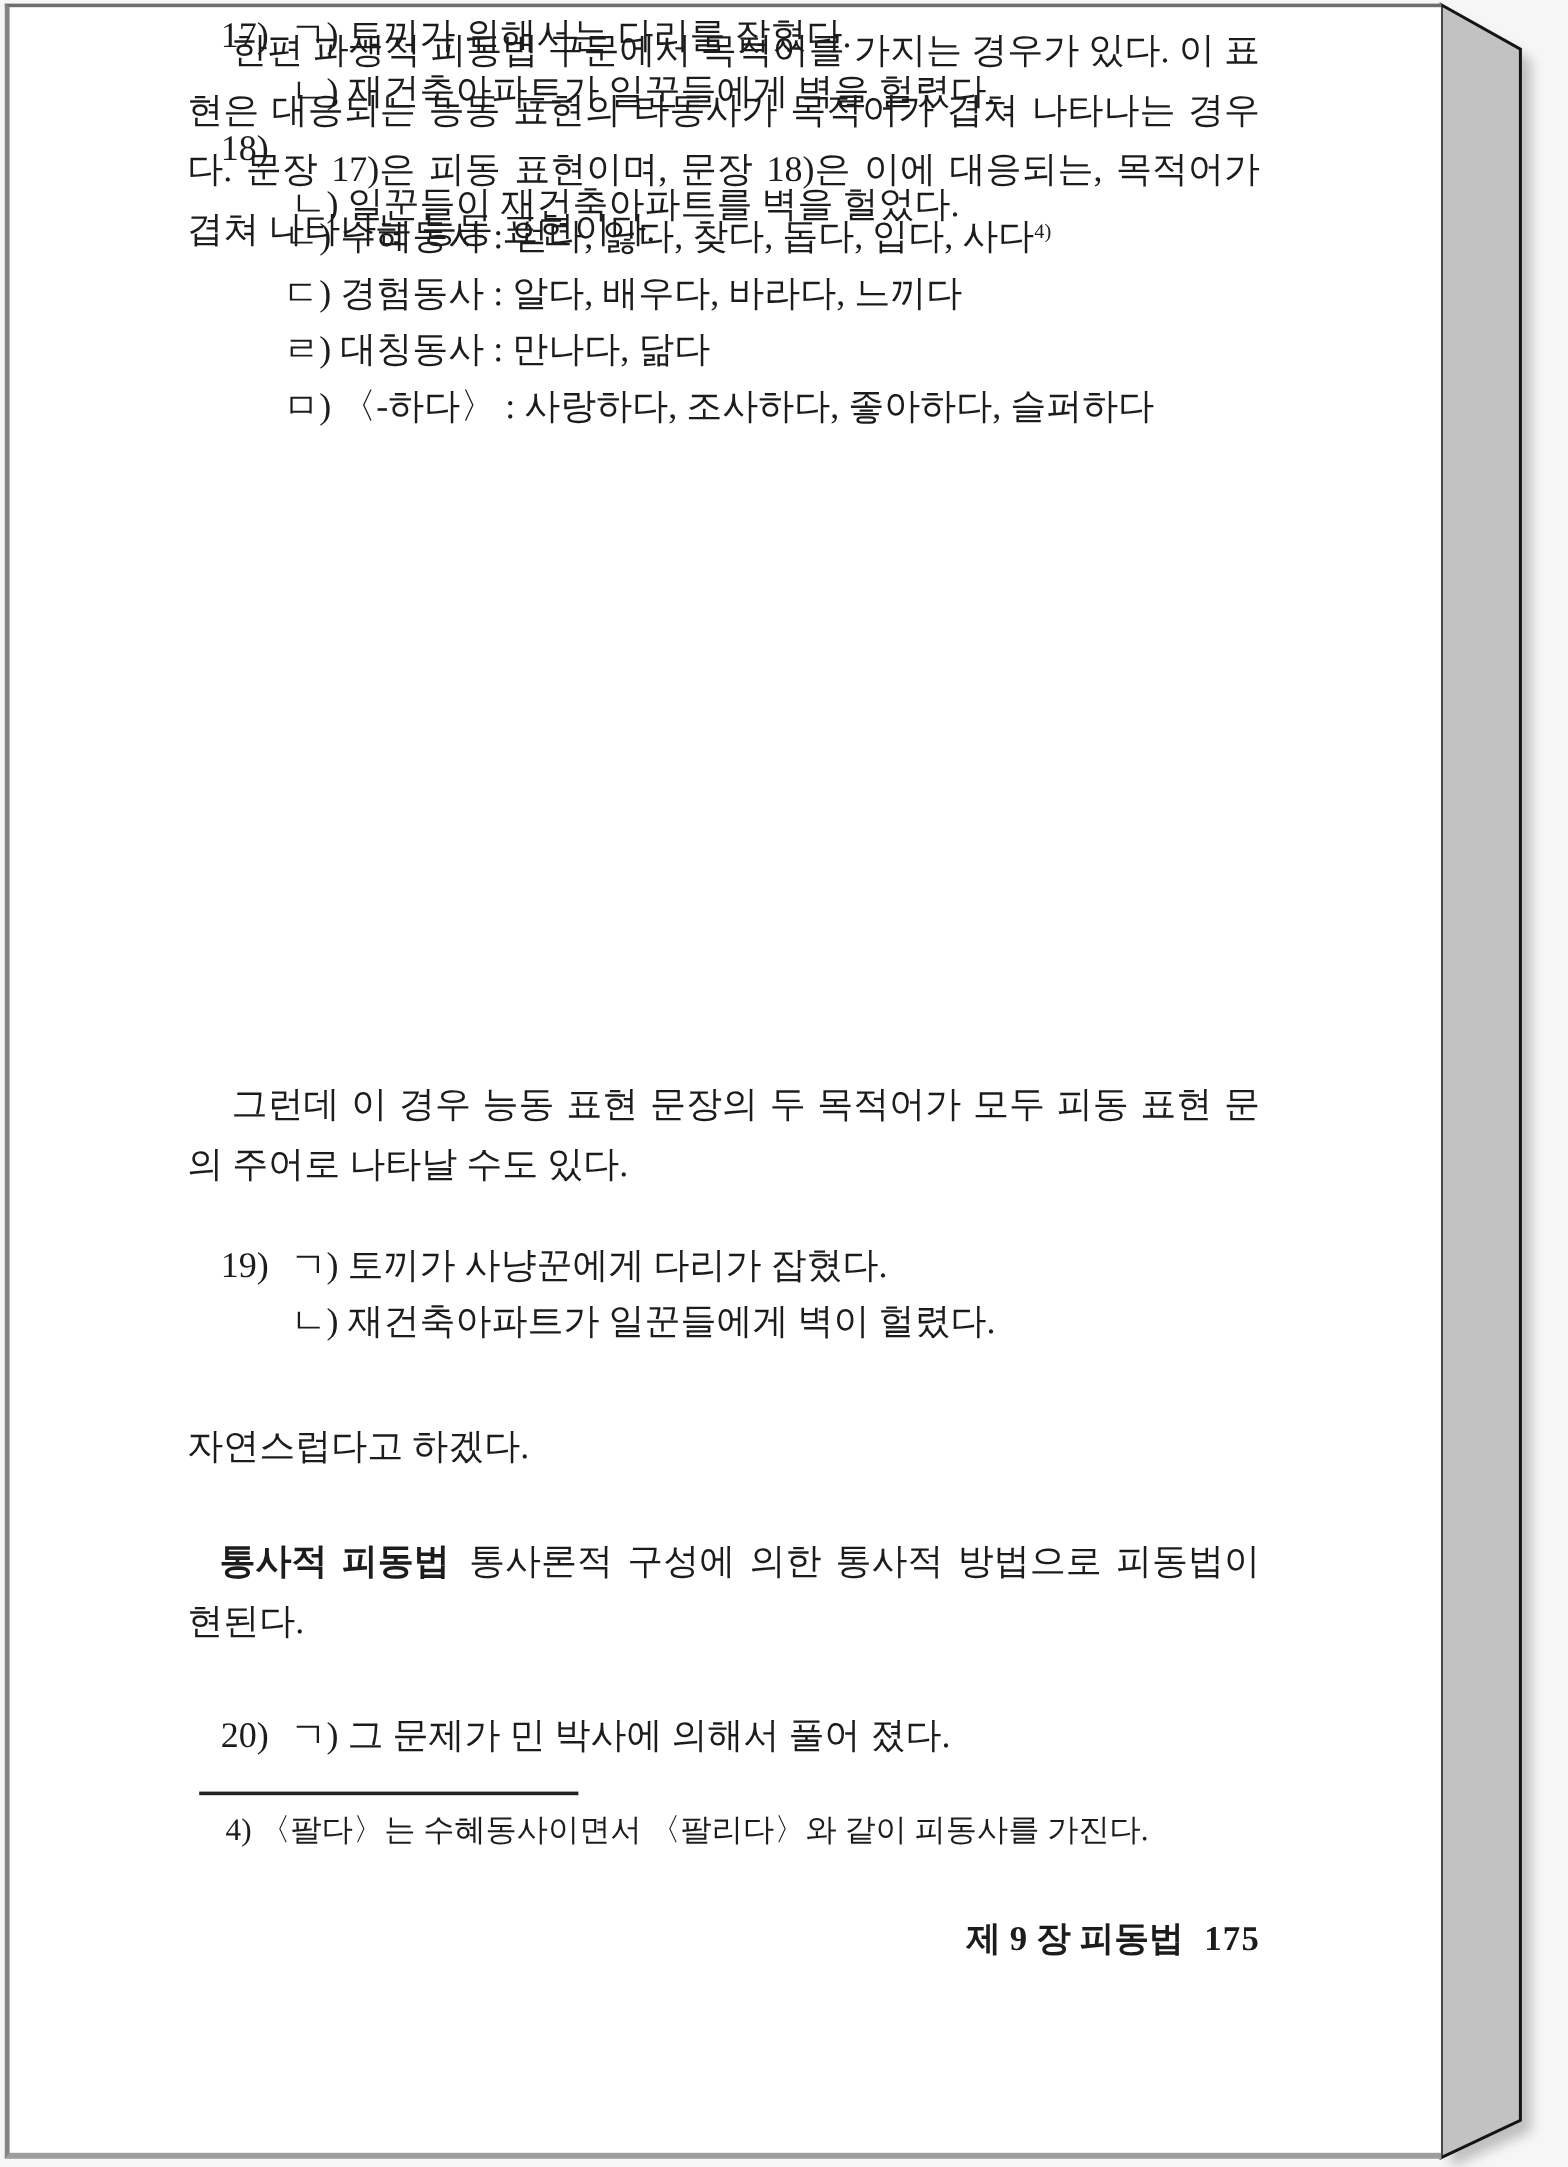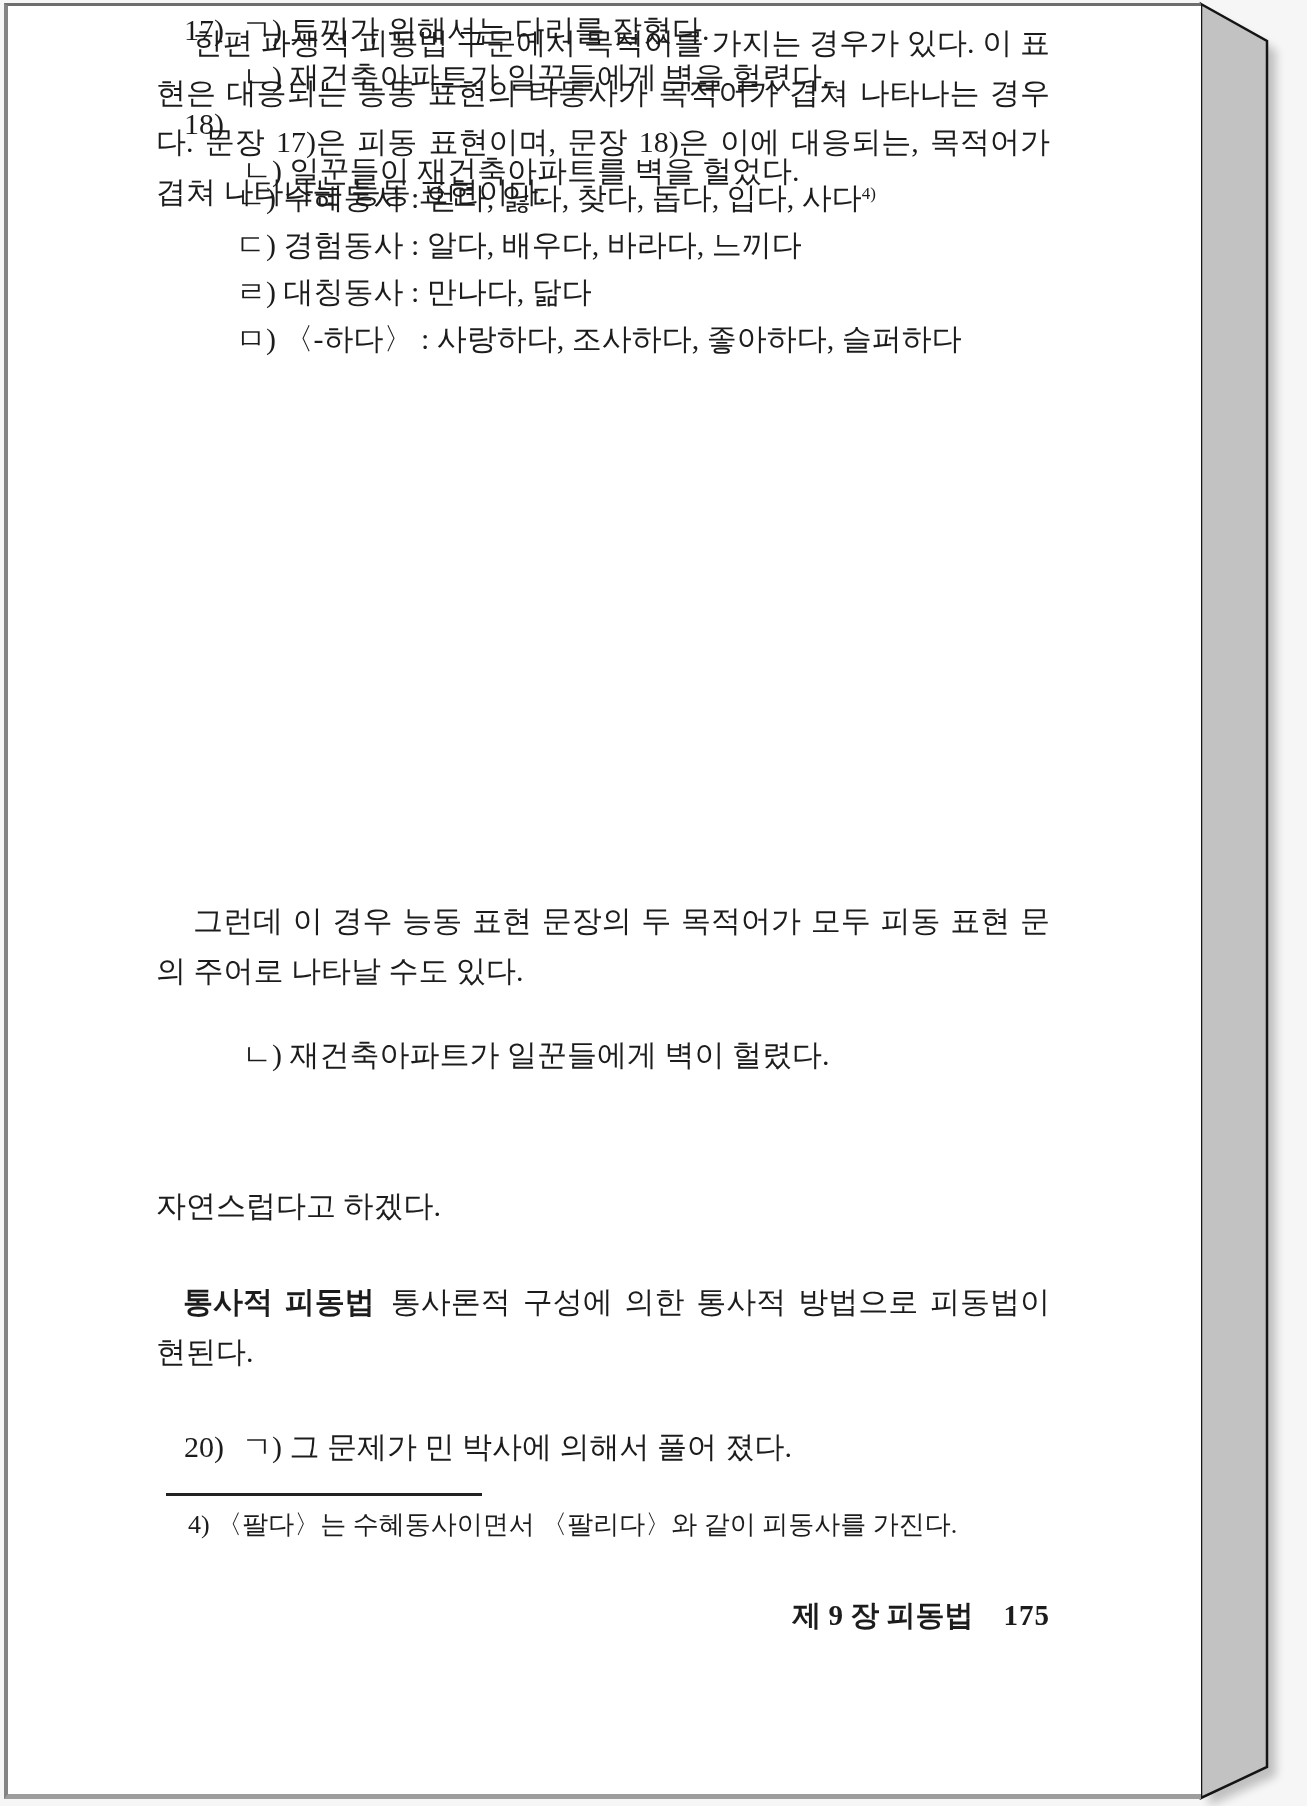--- a/index.html
+++ b/index.html
@@ -38,21 +38,21 @@
   
   .ex{left:176px;line-height:47px;}
   .exrow{display:flex;white-space:nowrap;}
   .exnum{width:58px;flex:none;}
   .term{font-weight:bold;margin-right:16px;}
   
   .fnrule{position:absolute;left:158px;top:1487px;width:316px;height:3px;background:var(--rule);}
   .footnote{left:180px;top:1502px;font-size:26px;line-height:34px;white-space:nowrap;}
   
   .footer{left:148px;top:1590px;width:894px;text-align:right;font-weight:bold;font-size:29px;white-space:nowrap;}
-  .footer .pgnum{margin-left:30px;letter-spacing:1px;}
+  .footer .pgnum{margin-left:17px;letter-spacing:1px;}
 </style>
 </head>
 <body>
 
 <div class="stage">
 
   <svg class="edges" viewBox="0 0 1307 1806" aria-hidden="true">
     <defs>
       <filter id="soft" x="-10%" y="-1%" width="130%" height="102%">
         <feGaussianBlur stdDeviation="5"></feGaussianBlur>
@@ -96,20 +96,24 @@
       </div>
     </div>
 
     <div class="blk para" style="top:878px;">
       <div class="ln jl ind37">그런데 이 경우 능동 표현 문장의 두 목적어가 모두 피동 표현 문장</div>
       <div class="ln">의 주어로 나타날 수도 있다.</div>
     </div>
 
     <div class="blk ex" style="top:1025px;">
       <div class="exrow">
+        <span class="exnum">19)</span>
+        <span>ㄱ) 토끼가 사냥꾼에게 다리가 잡혔다.</span>
+      </div>
+      <div class="exrow">
         <span class="exnum"></span>
         <span>ㄴ) 재건축아파트가 일꾼들에게 벽이 헐렸다.</span>
       </div>
     </div>
 
     <div class="blk para" style="top:1175px;">
       <div class="ln">자연스럽다고 하겠다.</div>
     </div>
 
     <div class="blk para" style="top:1271px;">

